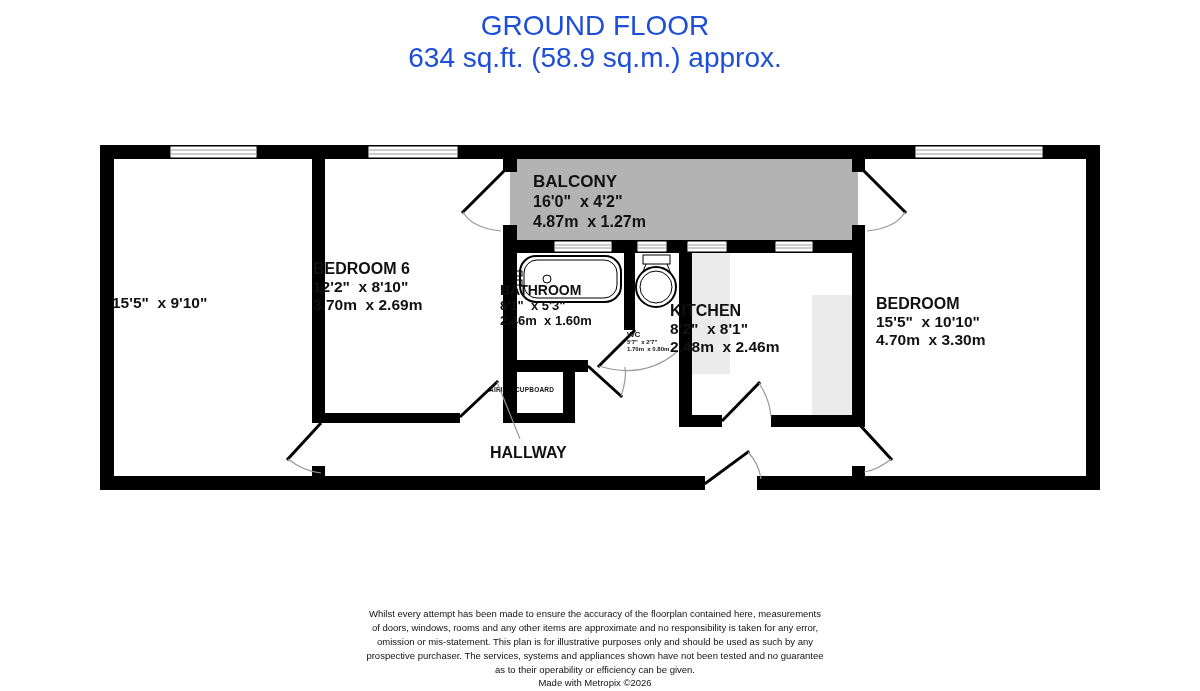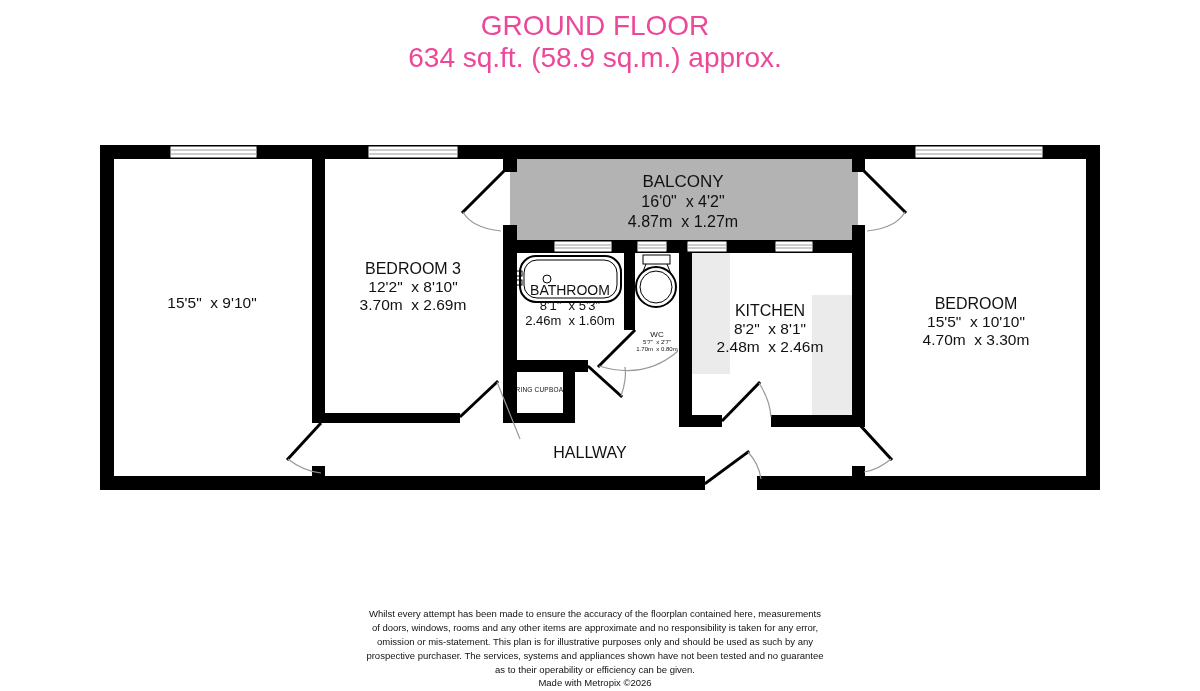--- a/index.html
+++ b/index.html
@@ -9,32 +9,32 @@
     --arc:#999999;
     --ink:#111111;
   }
   html,body{margin:0;padding:0;background:#ffffff;}
   .page{
     position:relative;width:1200px;height:691px;background:#ffffff;
     font-family:"Liberation Sans","DejaVu Sans",sans-serif;color:var(--ink);
     overflow:hidden;
   }
   .title{position:absolute;left:0;top:10px;width:1190px;text-align:center;
-    font-size:28px;line-height:32px;color:#ec4899;}
+    font-size:28px;line-height:32px;color:#1d4ed8;}
   .plan-svg{position:absolute;left:0;top:0;z-index:2;}
   .wall{fill:var(--wall);}
   .gray-balcony{fill:var(--balcony);}
   .gray-counter{fill:var(--counter);}
   .win-frame{fill:#ffffff;stroke:#000000;stroke-width:1;}
   .win-line{stroke:#9a9a9a;stroke-width:1;}
   .door-leaf{stroke:#000000;stroke-width:3;fill:none;stroke-linecap:square;}
   .door-arc{stroke:var(--arc);stroke-width:1.2;fill:none;}
   .fix-outline{fill:#ffffff;stroke:#000000;stroke-width:2;}
   .fix-inner{fill:none;stroke:#000000;stroke-width:1;}
-  .room-label{position:absolute;text-align:center;font-weight:normal;z-index:3;}
+  .room-label{position:absolute;text-align:left;font-weight:bold;z-index:3;}
   .room-name{white-space:pre;}
   .room-dim{white-space:pre;}
   .lbl-big .room-name{font-size:16px;line-height:18px;}
   .lbl-big .room-dim{font-size:15.5px;line-height:18px;}
   .lbl-balcony .room-name{font-size:17px;line-height:20px;}
   .lbl-balcony .room-dim{font-size:16px;line-height:20px;}
   .lbl-bath .room-name{font-size:14px;line-height:15px;}
   .lbl-bath .room-dim{font-size:13px;line-height:15px;}
   .lbl-wc{z-index:3;margin-top:40px;}
   .lbl-wc .room-name{font-size:8px;line-height:8px;}
@@ -202,21 +202,21 @@
     <div class="room-name">BALCONY</div>
     <div class="room-dim">16'0"  x 4'2"</div>
     <div class="room-dim">4.87m  x 1.27m</div>
   </div>
 
   <div class="room-label lbl-big" style="left:112px;top:294px;width:200px;">
     <div class="room-dim">15'5"  x 9'10"</div>
   </div>
 
   <div class="room-label lbl-big" style="left:313px;top:260px;width:200px;">
-    <div class="room-name">BEDROOM 3</div>
+    <div class="room-name">BEDROOM 6</div>
     <div class="room-dim">12'2"  x 8'10"</div>
     <div class="room-dim">3.70m  x 2.69m</div>
   </div>
 
   <div class="room-label lbl-bath" style="left:500px;top:283px;width:140px;">
     <div class="room-name">BATHROOM</div>
     <div class="room-dim">8'1"  x 5'3"</div>
     <div class="room-dim">2.46m  x 1.60m</div>
   </div>
 

